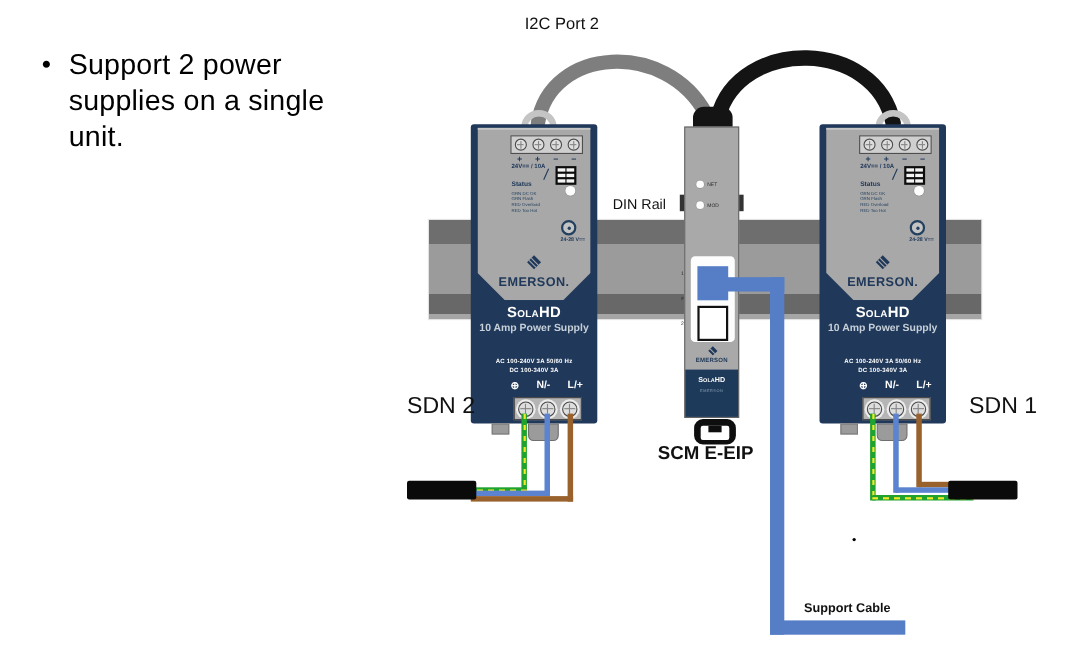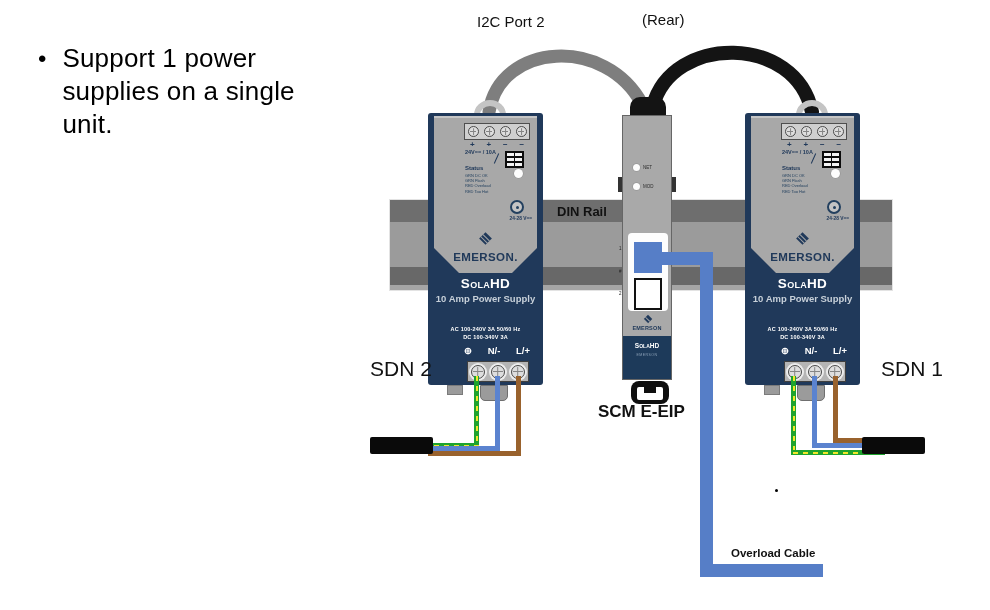--- a/index.html
+++ b/index.html
@@ -9,21 +9,21 @@
   .abs { position:absolute; }
 
   
   .note { left:38px; top:42px; width:290px; display:flex; gap:16px; color:#000; }
   .note .dot { font-size:24px; line-height:34px; }
   .note .txt { font-size:26px; line-height:33px; letter-spacing:.2px; }
 
   
   .lbl { color:#111; text-align:left; }
   .i2c { width:170px; font-size:15px; line-height:17.5px; }
-  .din-lbl { font-size:13px; font-weight:700;margin-top:26px; }
+  .din-lbl { font-size:13px; font-weight:400; }
   .sdn { font-size:21px; }
   .scm-lbl { width:110px; font-size:17px; font-weight:600; }
   .eth-lbl { font-size:11.5px; font-weight:700; }
   .stray { width:3px; height:3px; background:#000; border-radius:50%; }
 
   
   .rail { left:390px; top:200px; width:502px; height:90px; z-index:1;
     background:linear-gradient(180deg,#6e6e6e 0 24%,#9b9b9b 24% 75%,#686868 75% 95%,#a5a5a5 95% 100%);
     box-shadow:0 0 0 1px #e3e3e3; }
 
@@ -104,28 +104,27 @@
   .scm-botconn .tab { position:absolute; left:13px; top:6px; width:12px; height:6px; background:#0e0e0e; }
   .txt-z { z-index:7; }
 </style>
 </head>
 <body>
 
 <div id="stage">
 
   <div class="abs note">
     <span class="dot">•</span>
-    <span class="txt">Support 1 power supplies on a single unit.</span>
+    <span class="txt">Support 2 power supplies on a single unit.</span>
   </div>
 
   <div class="abs lbl i2c txt-z" style="left:477px; top:13px;">
     <div>I2C Port 2</div>
   </div>
   <div class="abs lbl i2c txt-z" style="left:642px; top:11px;">
-    <div>(Rear)</div>
   </div>
   <div class="abs lbl din-lbl txt-z" style="left:557px; top:178px;">DIN Rail</div>
 
   <div class="abs rail"></div>
 
   <svg class="abs arcs" width="990" height="610" viewBox="0 0 990 610">
     <path d="M 489 112 C 500 42, 606 36, 642 104" fill="none" stroke="#7e7e7e" stroke-width="13" stroke-linecap="round"></path>
     <path d="M 653 106 C 672 34, 796 34, 812 112" fill="none" stroke="#141414" stroke-width="14" stroke-linecap="round"></path>
     <path d="M 477 115 A 13 12 0 0 1 503 115" fill="none" stroke="#c4c4c4" stroke-width="6"></path>
     <path d="M 799 115 A 13 12 0 0 1 825 115" fill="none" stroke="#c4c4c4" stroke-width="6"></path>
@@ -294,16 +293,16 @@
       <div class="dashV"></div>
     </div>
   <div class="wire w-green" style="left:793px; top:450px; width:92px; height:5px;">
       <div class="dashH"></div>
     </div>
   <div class="blackcable" style="left:862px; top:437px;"></div>
 
   <div class="eth" style="left:655px; top:252px; width:58px; height:13px;"></div>
   <div class="eth" style="left:700px; top:252px; width:13px; height:325px;"></div>
   <div class="eth" style="left:700px; top:564px; width:123px; height:13px;"></div>
-  <div class="abs lbl eth-lbl txt-z" style="left:731px; top:547px;">Overload Cable</div>
+  <div class="abs lbl eth-lbl txt-z" style="left:731px; top:547px;">Support Cable</div>
   <div class="abs stray" style="left:775px; top:489px;"></div>
 
 </div>
 
 </body></html>

